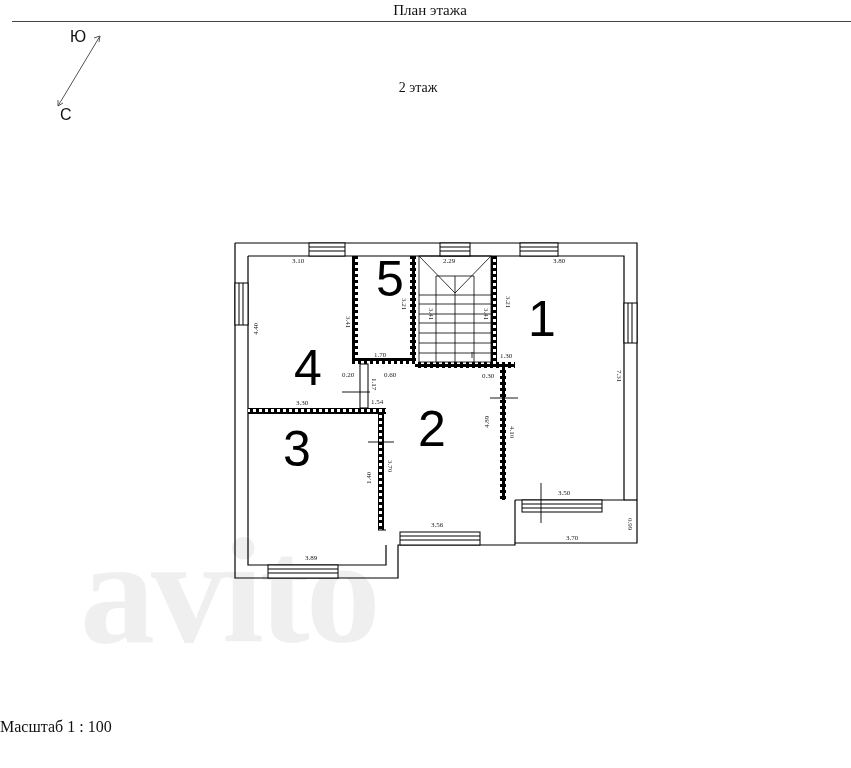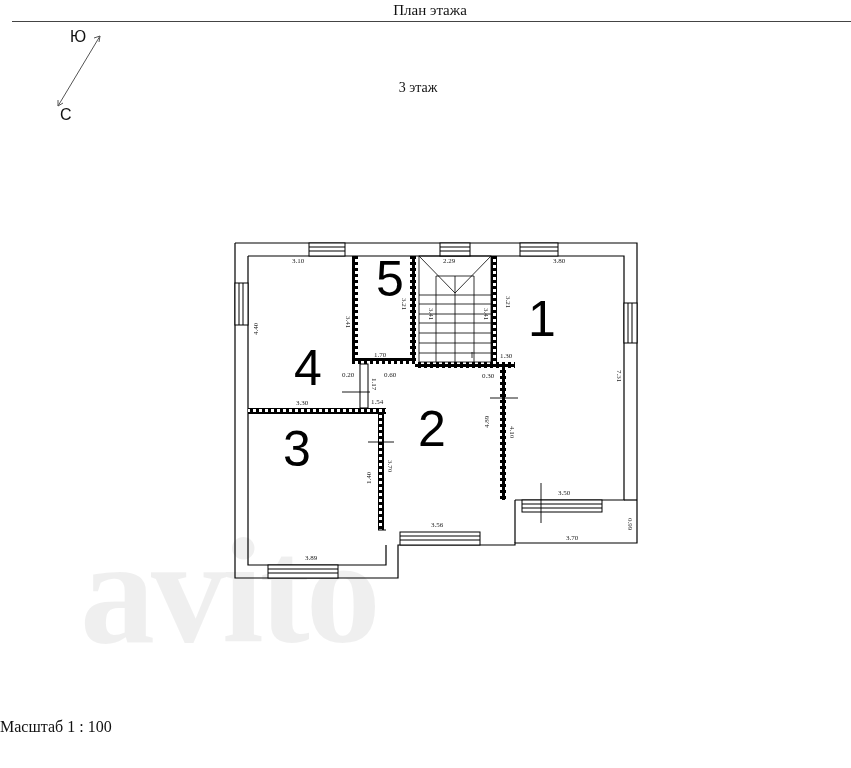--- a/index.html
+++ b/index.html
@@ -27,21 +27,21 @@
 <div class="compass">
   <span class="compass-n">Ю</span>
   <svg width="60" height="100" style="position:absolute;left:0;top:0">
     <line x1="52" y1="10" x2="10" y2="80" stroke="#555" stroke-width="1"></line>
     <polyline points="46,12 52,10 51,16" fill="none" stroke="#555" stroke-width="1"></polyline>
     <polyline points="10,74 10,80 15,77" fill="none" stroke="#555" stroke-width="1"></polyline>
   </svg>
   <span class="compass-s">С</span>
 </div>
 
-<div class="floor-label">3 этаж</div>
+<div class="floor-label">2 этаж</div>
 
 <div class="watermark">avito</div>
 
 <svg class="plan" width="851" height="768">
   <defs>
     <pattern id="hatch" width="6" height="6" patternUnits="userSpaceOnUse">
       <rect width="6" height="6" fill="#000"></rect>
       <rect x="1" y="1" width="3" height="3" fill="#fff"></rect>
     </pattern>
   </defs>

